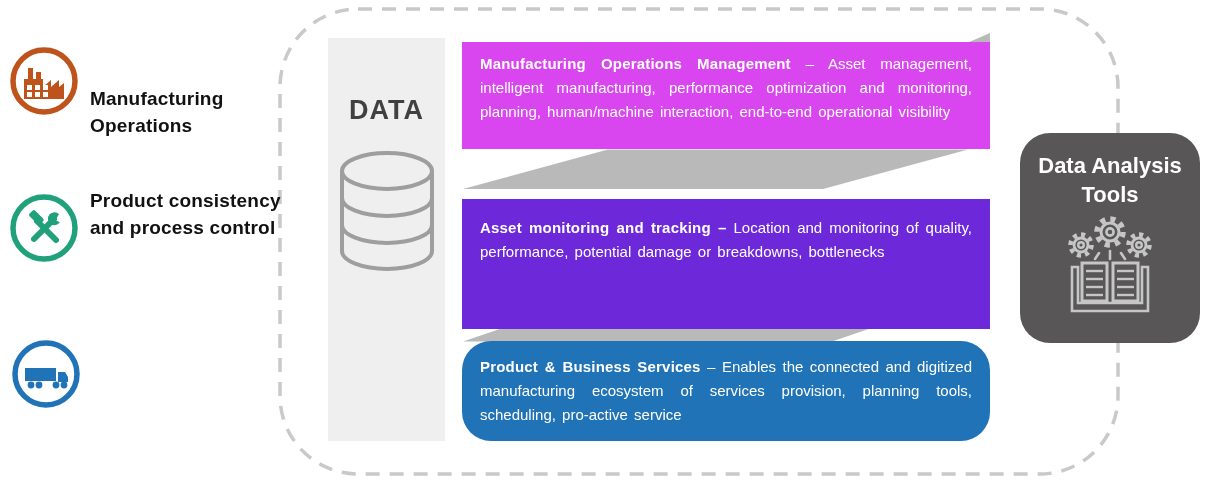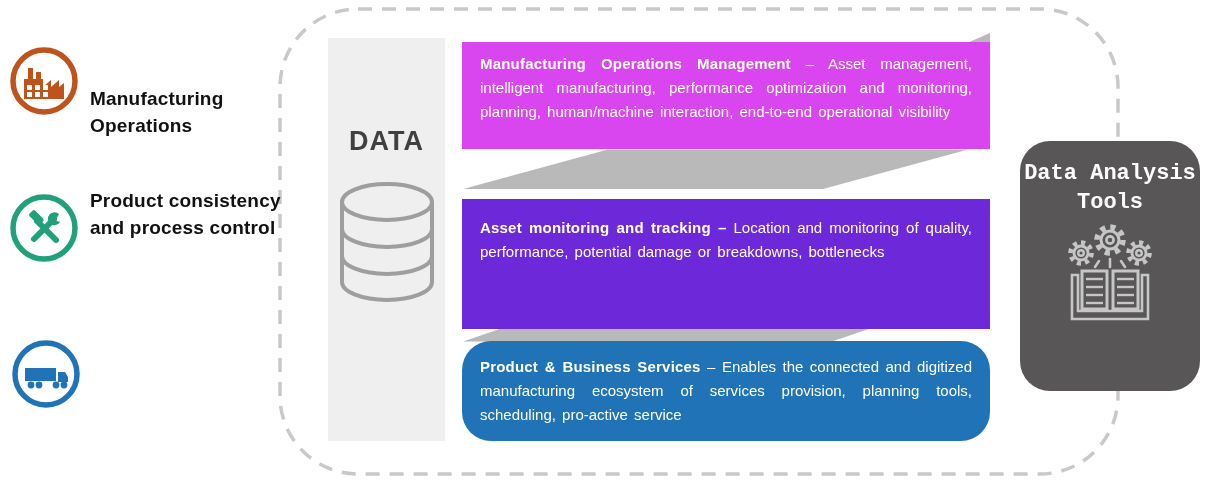--- a/index.html
+++ b/index.html
@@ -18,36 +18,36 @@
     position:absolute;z-index:3;color:#111111;font-weight:bold;
     font-size:19px;line-height:27px;letter-spacing:.2px;
   }
 
   
   .data-col{
     position:absolute;left:328px;top:38px;width:117px;height:403px;
     background:#f0efef;z-index:2;text-align:center;
   }
   .data-col .data-word{
-    margin-top:88px;font-size:27px;font-weight:bold;color:#404040;letter-spacing:1px;
+    margin-top:57px;font-size:27px;font-weight:bold;color:#404040;letter-spacing:1px;
   }
   .data-col svg{margin:24px auto 0 auto;}
 
   
   .stream{
     position:absolute;left:462px;width:528px;z-index:2;color:#ffffff;
     font-size:15px;line-height:24px;box-sizing:border-box;
     padding:0 18px;text-align:justify;text-align-last:left;word-spacing:2px;
   }
   .stream b{letter-spacing:.2px;}
 
   
   .analysis-box{
-    position:absolute;left:1020px;top:141px;width:180px;height:250px;
-    background:#585657;border-radius:30px;z-index:4;text-align:center;color:#ffffff;font-family:Liberation Mono, monospace;
+    position:absolute;left:1020px;top:133px;width:180px;height:210px;
+    background:#585657;border-radius:30px;z-index:4;text-align:center;color:#ffffff;
   }
   .analysis-box .ttl{
     margin-top:18px;font-size:22px;line-height:29px;font-weight:bold;
   }
   .analysis-box svg{margin:6px auto 0 auto;}
 </style>
 </head>
 <body>
 
 <div class="stage">

